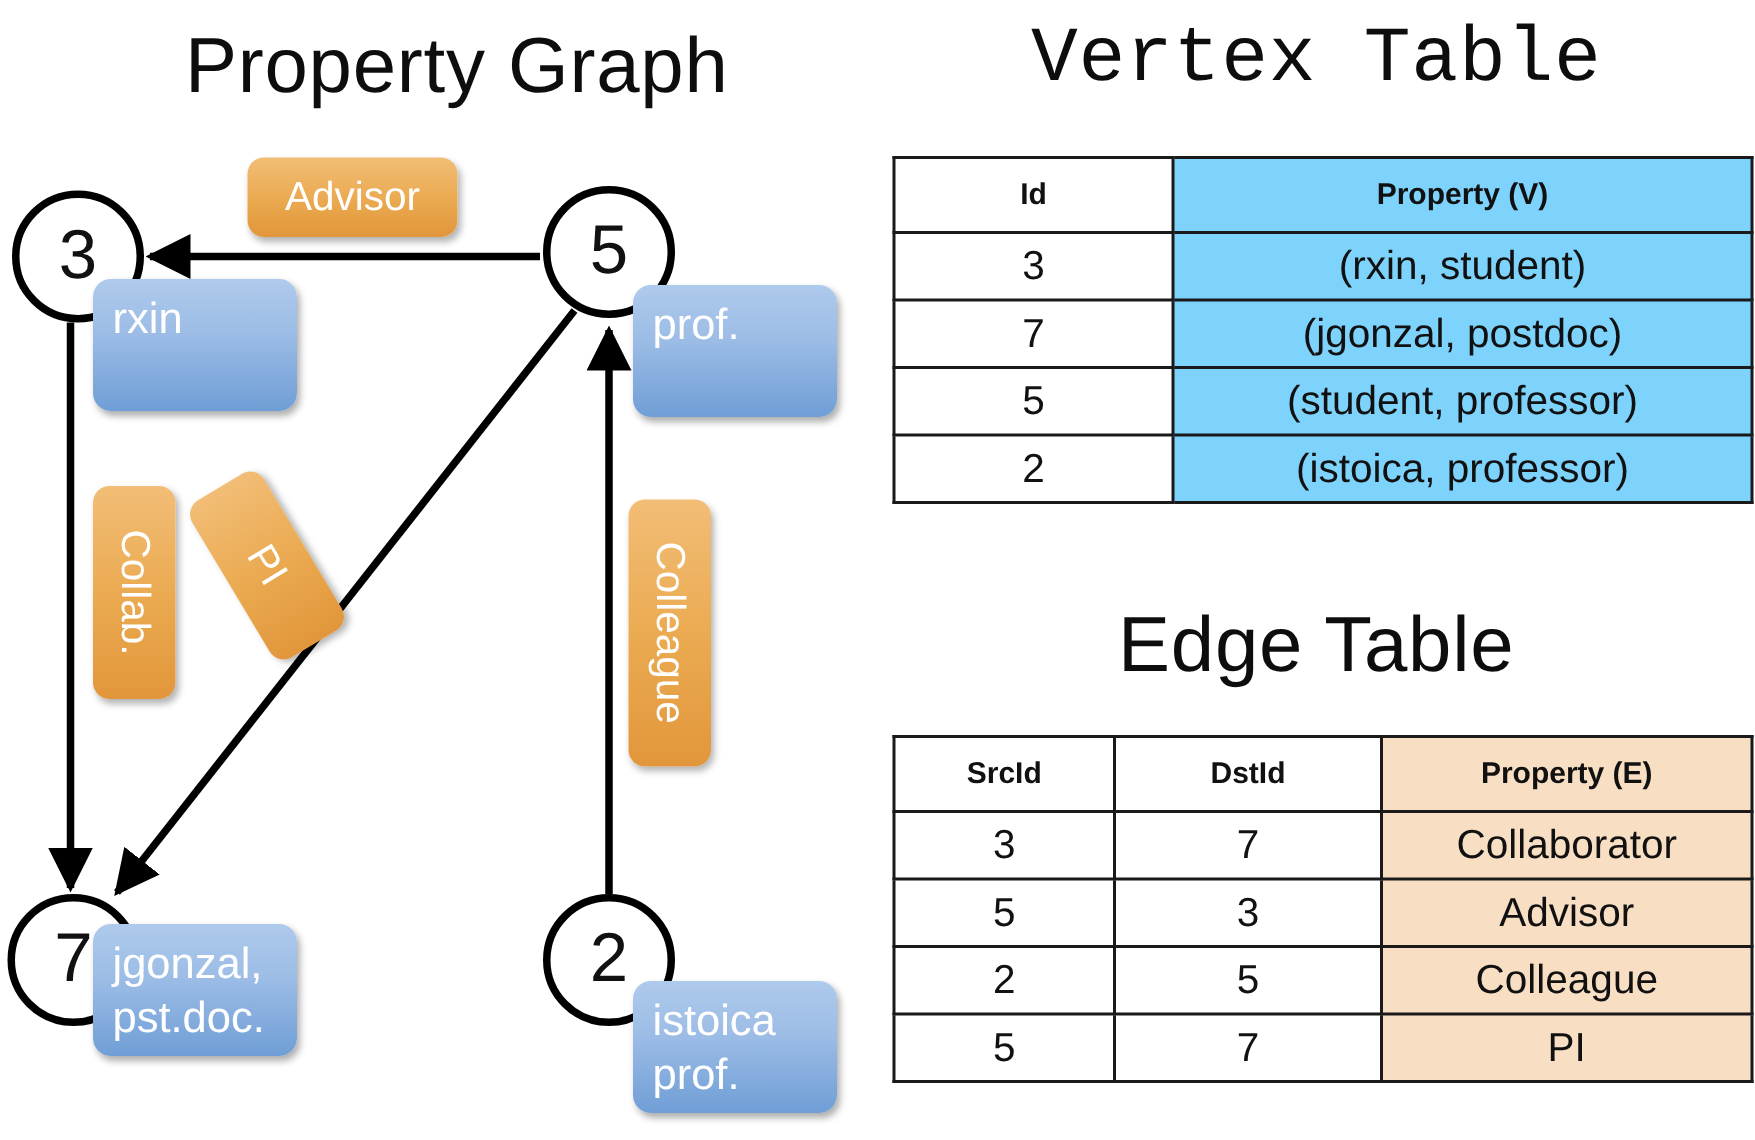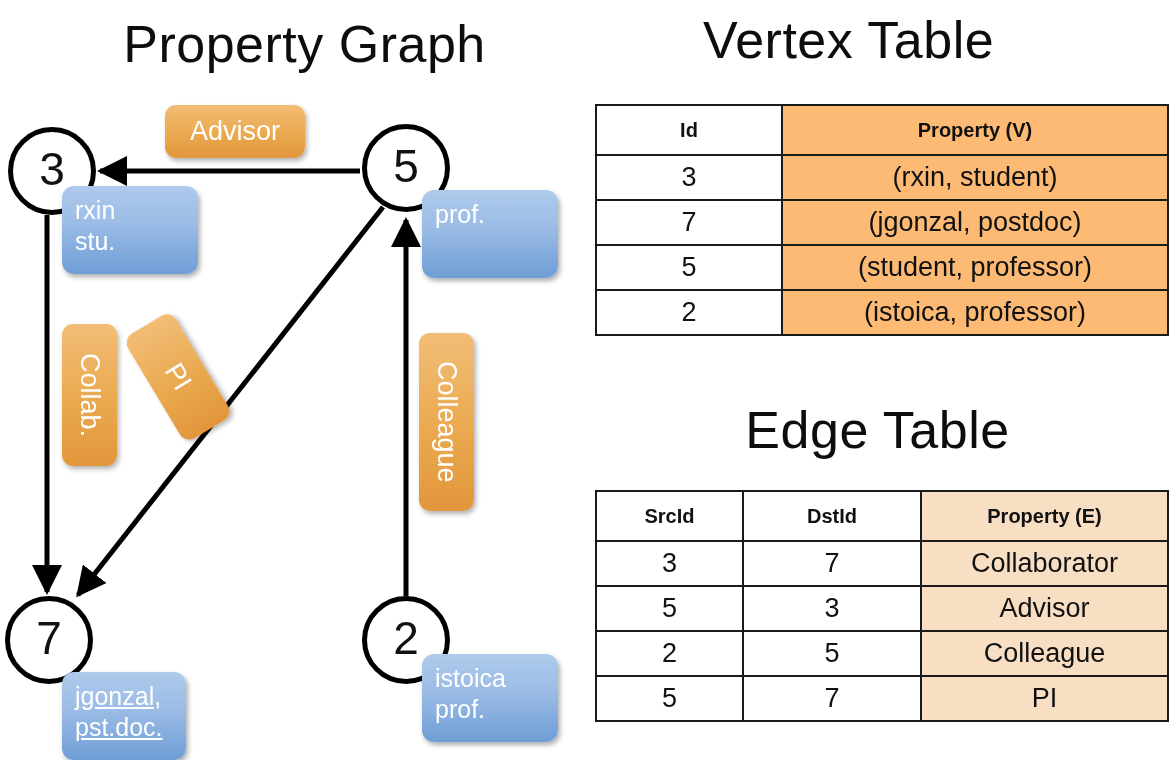--- a/index.html
+++ b/index.html
@@ -19,21 +19,21 @@
     position: absolute;
     font-family: "Liberation Sans", sans-serif;
     font-weight: 300;
     font-size: 52px;
     letter-spacing: 0.5px;
     color: #0d0d0d;
     white-space: nowrap;
     text-align: center;
   }
   #title-property-graph { left: 12px;   top: 14px;  width: 585px; }
-  #title-vertex-table   { left: 556px; top: 10px;  width: 585px; }
+  #title-vertex-table   { left: 585px; top: 10px;  width: 585px; font-family: Liberation Mono, monospace; }
   #title-edge-table     { left: 585px; top: 400px; width: 585px; }
 
   
   #graph-panel {
     position: absolute;
     left: 0; top: 0; width: 585px; height: 760px;
   }
   #graph-svg { position: absolute; left: 0; top: 0; }
 
   .node-circle {
@@ -57,21 +57,21 @@
   }
 
   .prop-box {
     position: absolute;
     border-radius: 12px;
     background: linear-gradient(to bottom, #aecaec 0%, #9dbde6 40%, #6f9ed6 100%);
     box-shadow: 2px 3px 5px rgba(0,0,0,0.32);
     color: #ffffff;
     font-family: "Liberation Sans", sans-serif;
     font-weight: 300;
-    font-size: 25px;
+    font-size: 29px;
     line-height: 1.25;
     padding: 9px 0 0 13px;
     box-sizing: border-box;
   }
 
   .edge-label {
     position: absolute;
     border-radius: 11px;
     background: linear-gradient(to bottom, #f0b濃 0%, #e8a24f 100%);
     background: linear-gradient(to bottom, #f3bf78 0%, #e8a css 100%);
@@ -109,21 +109,21 @@
     color: #111111;
     padding: 0;
     height: 45px;
     box-sizing: border-box;
   }
   .tbl th {
     font-weight: bold;
     font-size: 20px;
     height: 50px;
   }
-  .cell-blue { background: #fdba74; }
+  .cell-blue { background: #7dd3fc; }
   .cell-orange { background: #f8dfc4; }
 
   #vertex-table { left: 595px; top: 104px; width: 572px; }
   #vertex-table col.c-id   { width: 186px; }
   #vertex-table col.c-prop { width: 386px; }
 
   #edge-table { left: 595px; top: 490px; width: 572px; }
   #edge-table col.c-src  { width: 147px; }
   #edge-table col.c-dst  { width: 178px; }
   #edge-table col.c-prop { width: 247px; }
@@ -163,28 +163,27 @@
   </div>
   <div class="node-circle" style="left:5px; top:596px;">
     <span>7</span>
   </div>
   <div class="node-circle" style="left:362px; top:596px;">
     <span>2</span>
   </div>
 
   <div class="prop-box" style="left:62px; top:186px; width:136px; height:88px;">
     <div>rxin</div>
-    <div>stu.</div>
   </div>
 
   <div class="prop-box" style="left:422px; top:190px; width:136px; height:88px;">
     <div>prof.</div>
   </div>
 
-  <div class="prop-box" style="left:62px; top:672px; width:124px; height:88px;text-decoration:underline;">
+  <div class="prop-box" style="left:62px; top:616px; width:136px; height:88px;">
     <div>jgonzal,</div>
     <div>pst.doc.</div>
   </div>
 
   <div class="prop-box" style="left:422px; top:654px; width:136px; height:88px;">
     <div>istoica</div>
     <div>prof.</div>
   </div>
 
   <div class="edge-label" style="left:165px; top:105px; width:140px; height:53px;">

